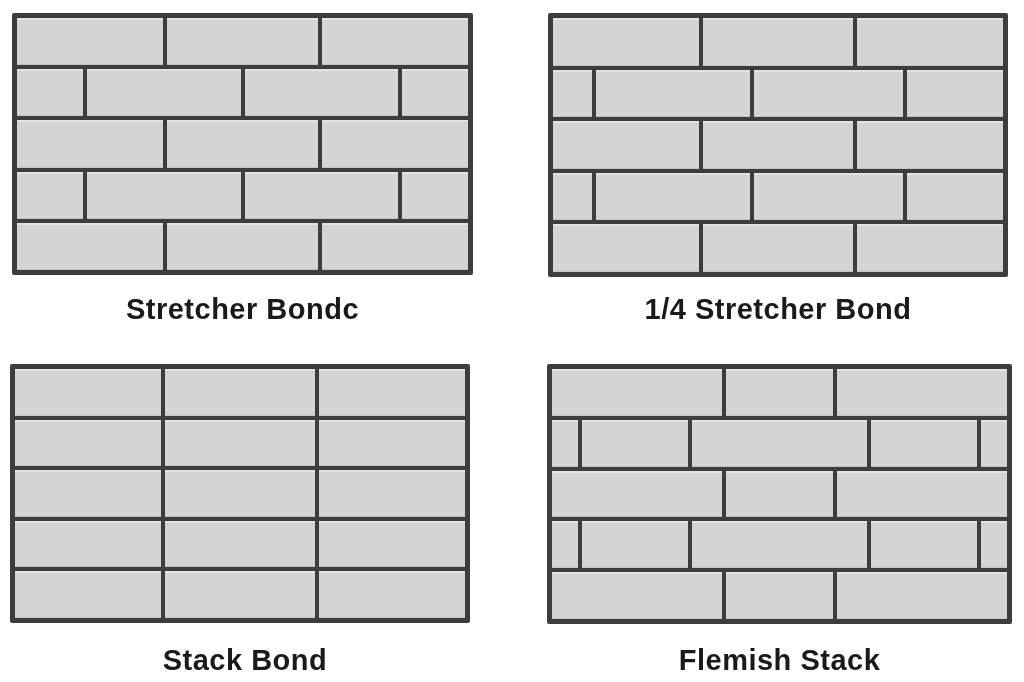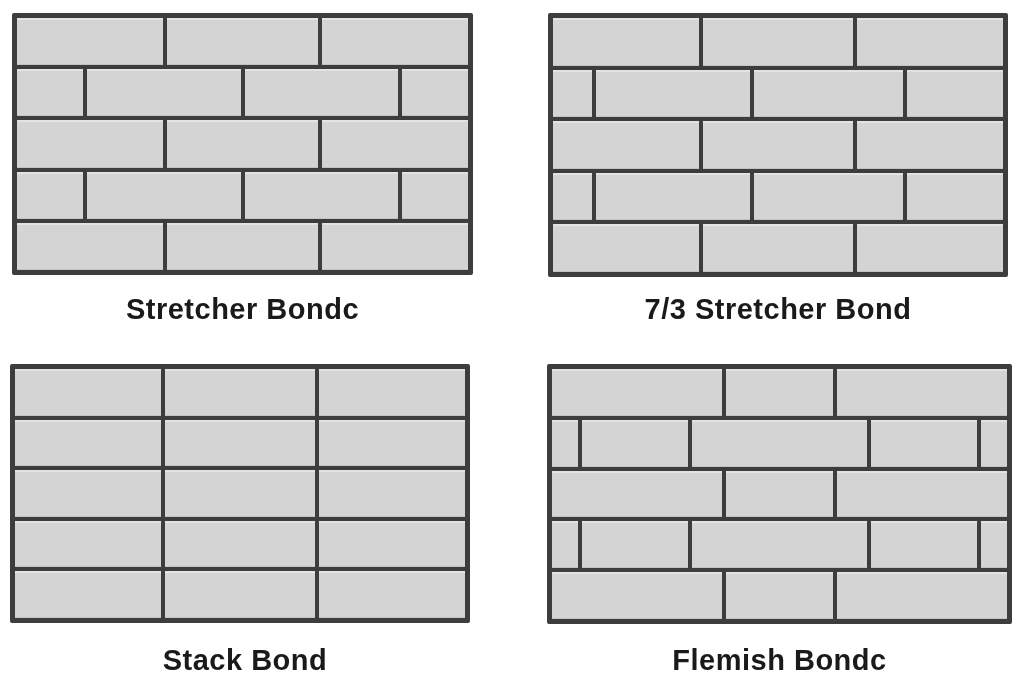--- a/index.html
+++ b/index.html
@@ -171,17 +171,17 @@
         <div class="brick" style="flex-grow: 6; flex-basis: 0px;"></div>
       </div>
       <div class="course">
         <div class="brick" style="flex-grow: 38; flex-basis: 0px;"></div>
         <div class="brick" style="flex-grow: 24; flex-basis: 0px;"></div>
         <div class="brick" style="flex-grow: 38; flex-basis: 0px;"></div>
       </div>
     </div>
 
   <div class="diagram-label" id="label-0">Stretcher Bondc</div>
-  <div class="diagram-label" id="label-1">7/3 Stretcher Bond</div>
+  <div class="diagram-label" id="label-1">1/4 Stretcher Bond</div>
   <div class="diagram-label" id="label-2">Stack Bond</div>
-  <div class="diagram-label" id="label-3">Flemish Bondc</div>
+  <div class="diagram-label" id="label-3">Flemish Stack</div>
 
 </div>
 
 </body></html>

